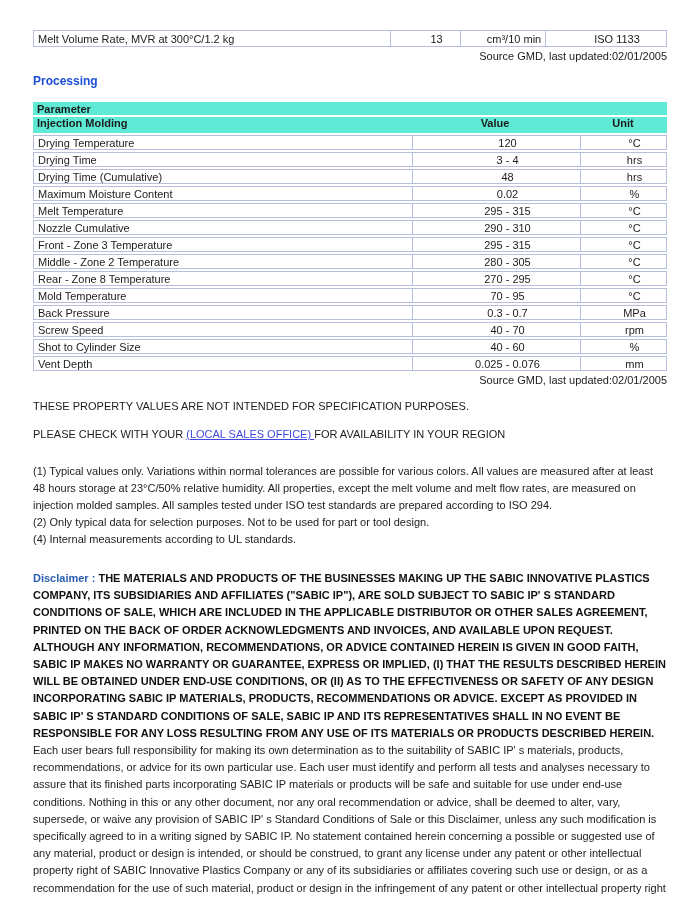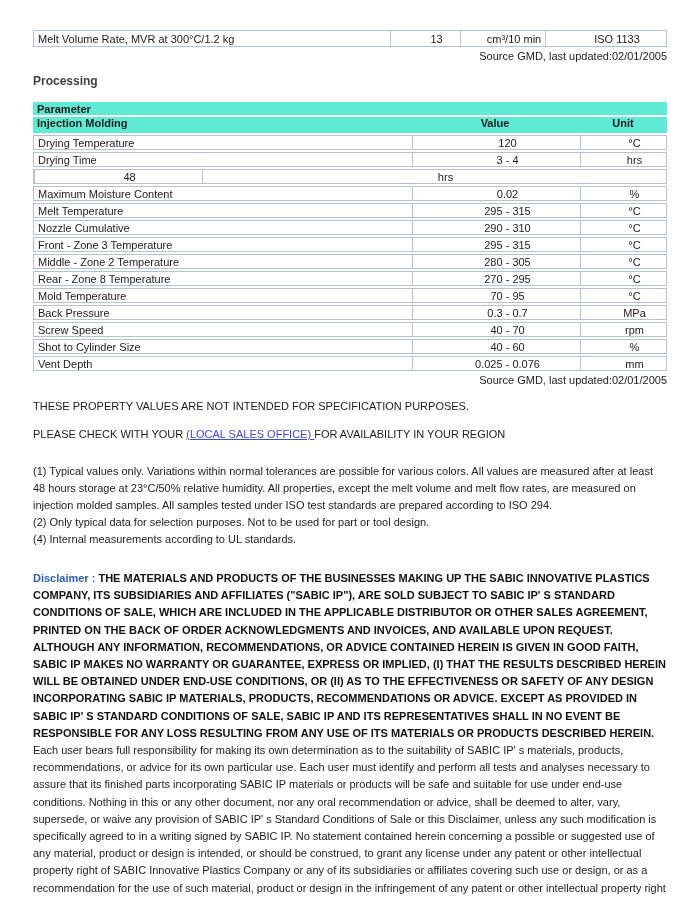--- a/index.html
+++ b/index.html
@@ -45,21 +45,21 @@
   .thead-line2 .p-param { padding-left: 4px; }
   .thead-line2 .p-value, .thead-line2 .p-unit { justify-content: center; display: flex; }
 
   .source-note {
     width: 634px; text-align: right;
     font-size: 11px; color: #1c1c1c;
     margin-top: 3px;
   }
 
   .section-heading {
-    color: #404040; font-weight: bold; font-size: 12px;
+    color: #1d4ed8; font-weight: bold; font-size: 12px;
     margin-top: 12px; margin-bottom: 14px;
   }
 
   .para { font-size: 11px; line-height: 17px; width: 634px; }
   .para.upper { margin-top: 12px; }
   .para.check-line { margin-top: 11px; }
   .link { color: #3f48e0; text-decoration: underline; cursor: pointer; }
 
   .footnotes { margin-top: 20px; font-size: 11px; line-height: 17px; width: 634px; }
 
@@ -100,20 +100,21 @@
           <div class="tcell left p-param">Drying Temperature</div>
           <div class="tcell center p-value bordered-left">120</div>
           <div class="tcell center p-unit bordered-left">°C</div>
         </div>
         <div class="trow">
           <div class="tcell left p-param">Drying Time</div>
           <div class="tcell center p-value bordered-left">3 - 4</div>
           <div class="tcell center p-unit bordered-left">hrs</div>
         </div>
         <div class="trow">
+          <div class="tcell left p-param">Drying Time (Cumulative)</div>
           <div class="tcell center p-value bordered-left">48</div>
           <div class="tcell center p-unit bordered-left">hrs</div>
         </div>
         <div class="trow">
           <div class="tcell left p-param">Maximum Moisture Content</div>
           <div class="tcell center p-value bordered-left">0.02</div>
           <div class="tcell center p-unit bordered-left">%</div>
         </div>
         <div class="trow">
           <div class="tcell left p-param">Melt Temperature</div>

